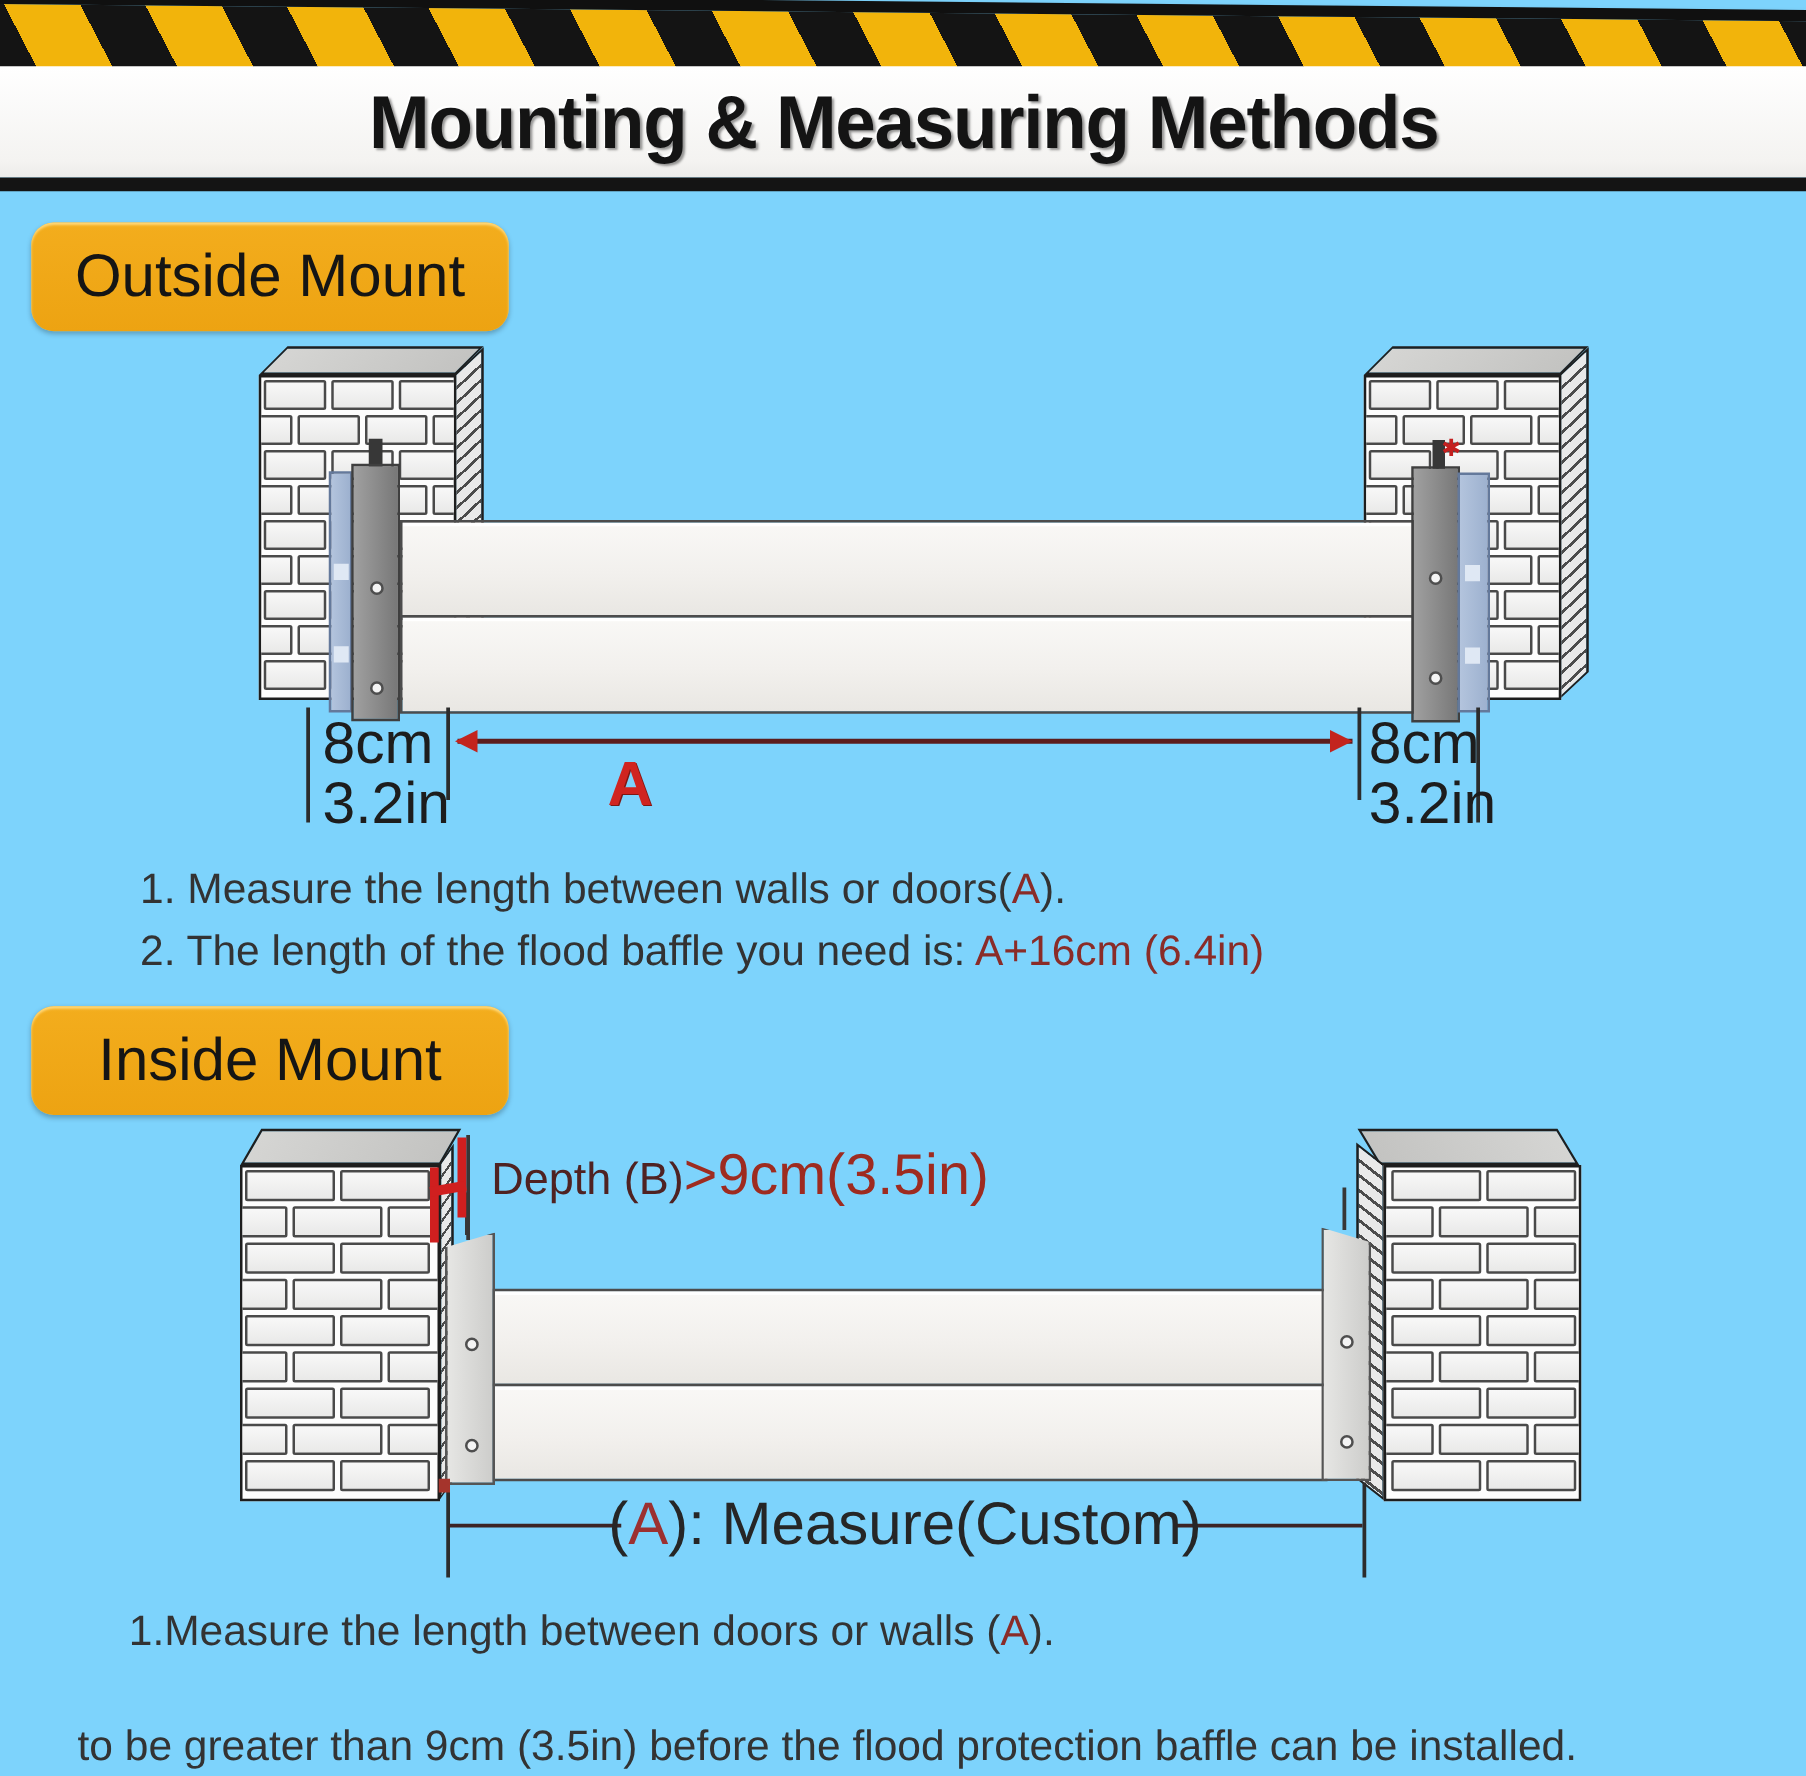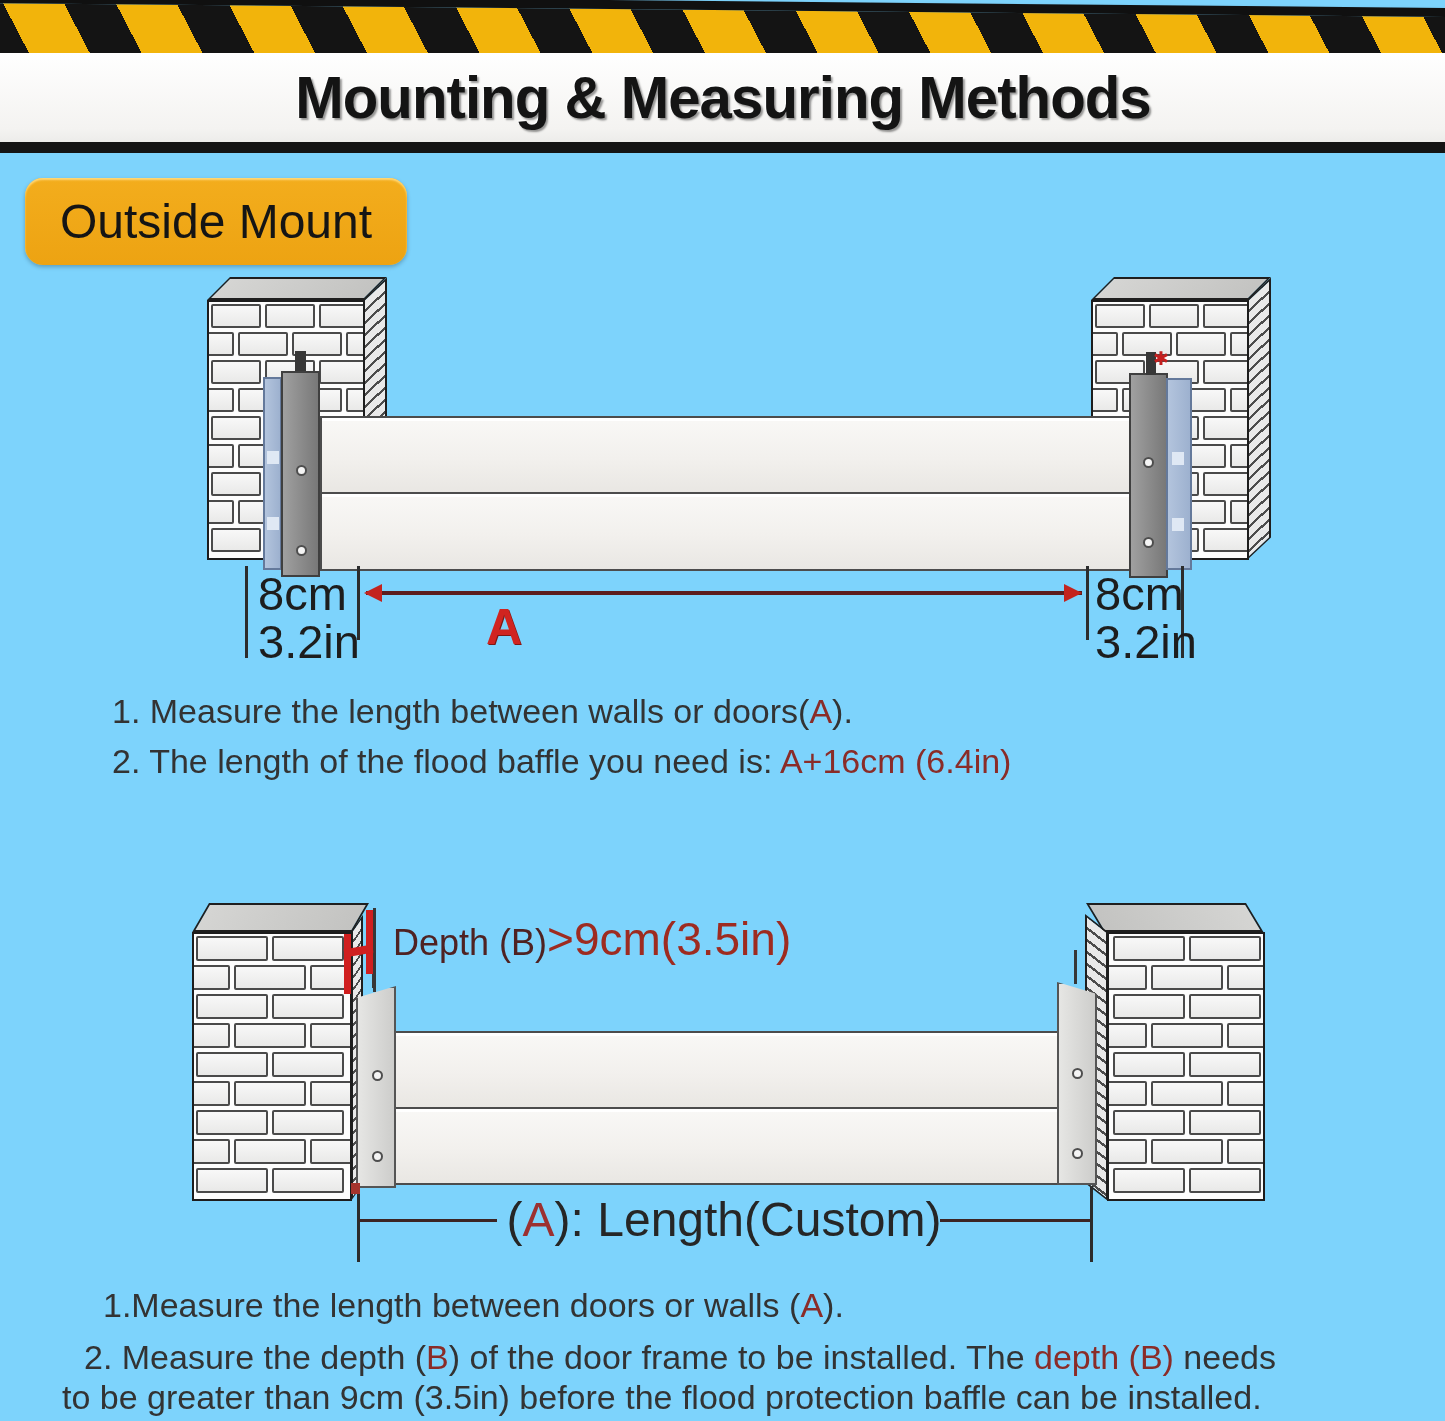--- a/index.html
+++ b/index.html
@@ -236,20 +236,23 @@
     <span class="a">A</span>
   </div>
 
   <div class="step" style="left:112px;top:692px;">
     <span>1. Measure the length between walls or doors(</span><span class="mrn">A</span><span>).</span>
   </div>
   <div class="step" style="left:112px;top:742px;">
     <span>2. The length of the flood baffle you need is: </span><span class="mrn">A+16cm (6.4in)</span>
   </div>
 
+  <div class="badge badge-in">
+    <span>Inside Mount</span>
+  </div>
 
   <div class="pillar pi" style="left:190px;top:903px;">
     <div class="p-top"></div>
     <div class="p-side"></div>
     <div class="p-front" data-bricks="">
         <i style="left: 2px; top: 2px; width: 72px; height: 25px;"></i>
         <i style="left: 78px; top: 2px; width: 72px; height: 25px;"></i>
         <i style="left: -36px; top: 31px; width: 72px; height: 25px;"></i>
         <i style="left: 40px; top: 31px; width: 72px; height: 25px;"></i>
         <i style="left: 116px; top: 31px; width: 72px; height: 25px;"></i>
@@ -327,26 +330,23 @@
   <div class="depthlabel" style="left:393px;top:912px;">
     <span class="d1">Depth (B) </span>
       <span class="d2">&gt;9cm(3.5in)</span>
   </div>
 
   <div class="tick" style="left:357px;top:1186px;height:76px;"></div>
   <div class="tick" style="left:1090px;top:1186px;height:76px;"></div>
   <div class="mline" style="left:359px;top:1219px;width:138px;"></div>
   <div class="mline" style="left:940px;top:1219px;width:150px;"></div>
   <div class="lenlabel">
-    <span>(</span><span class="a">A</span><span>): Length(Custom)</span>
+    <span>(</span><span class="a">A</span><span>): Measure(Custom)</span>
   </div>
 
   <div class="step" style="left:103px;top:1286px;">
     <span>1.Measure the length between doors or walls (</span><span class="mrn">A</span><span>).</span>
   </div>
-  <div class="step" style="left:84px;top:1338px;">
-    <span>2. Measure the depth (</span><span class="mrn">B</span><span>) of the door frame to be installed. The </span><span class="mrn">depth (B)</span><span> needs</span>
-  </div>
   <div class="step" style="left:62px;top:1378px;">
     <span>to be greater than 9cm (3.5in) before the flood protection baffle can be installed.</span>
   </div>
 
 </div>
 
 </body></html>

